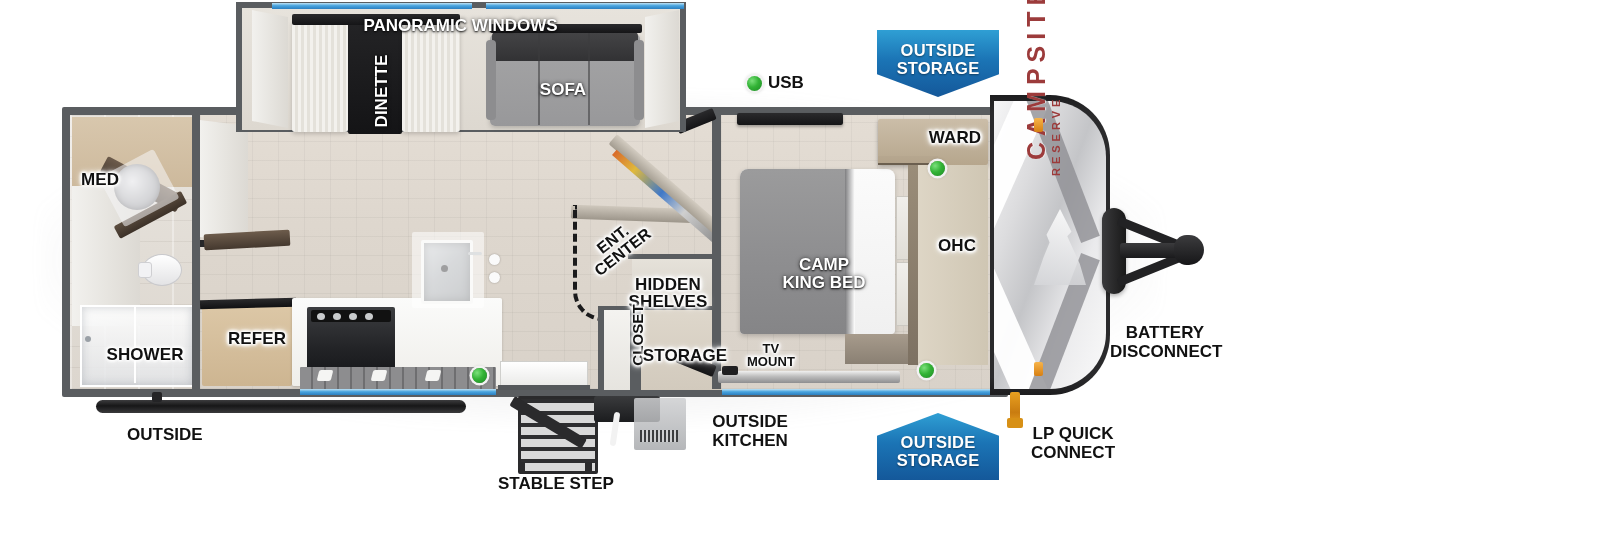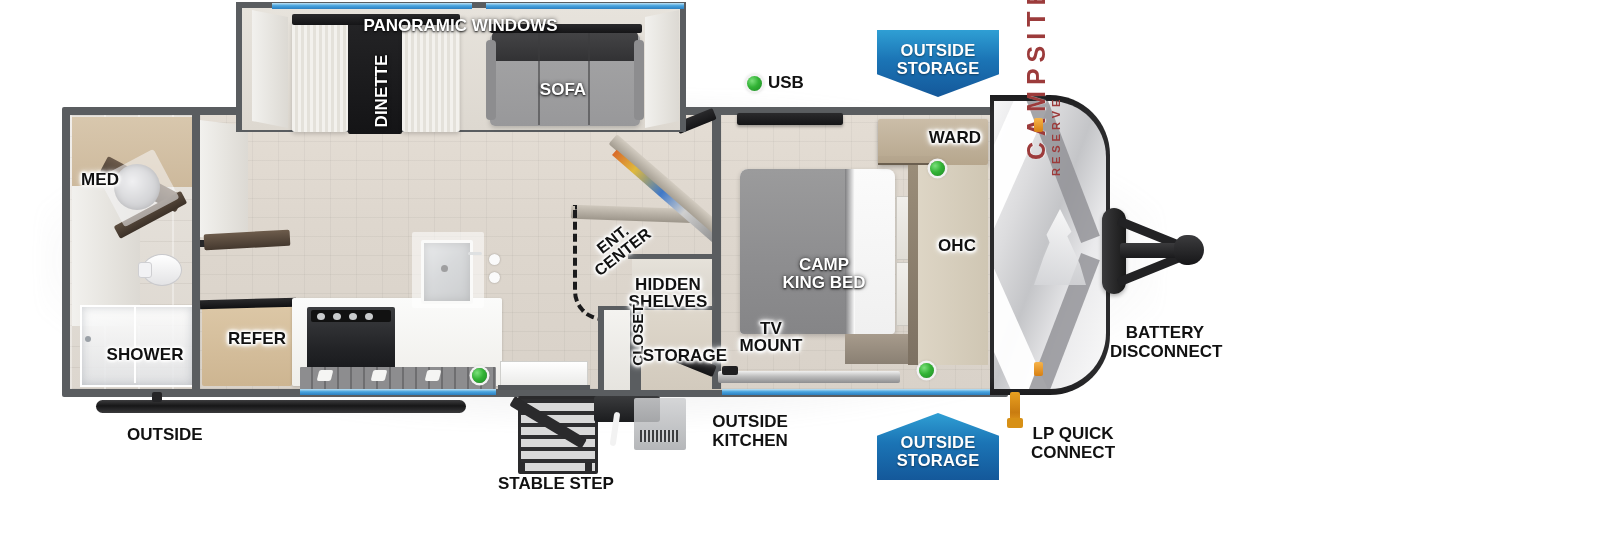--- a/index.html
+++ b/index.html
@@ -331,21 +331,21 @@
       <div class="abs lbl-white" style="left: 528px; top: 79px; width: 70px; height: 22px; font-size: 17px; display: flex; align-items: center; justify-content: center;">SOFA</div>
       <div class="abs lbl" style="left: 74px; top: 169px; width: 52px; height: 22px; font-size: 17px; display: flex; align-items: center; justify-content: center;">MED</div>
       <div class="abs lbl" style="left: 101px; top: 344px; width: 88px; height: 22px; font-size: 17px; display: flex; align-items: center; justify-content: center;">SHOWER</div>
       <div class="abs lbl" style="left: 213px; top: 328px; width: 62px; height: 22px; font-size: 17px; display: flex; align-items: center; justify-content: center; padding-left: 13px;">REFER</div>
       <div class="abs lbl" style="left: 586px; top: 226px; width: 64px; height: 40px; font-size: 16px; display: flex; align-items: center; justify-content: center; transform: rotate(-38deg);">ENT.
 CENTER</div>
       <div class="abs lbl" style="left: 628px; top: 272px; width: 80px; height: 42px; font-size: 17px; display: flex; align-items: center; justify-content: center;">HIDDEN
 SHELVES</div>
       <div class="abs lbl" style="left: 605px; top: 325px; width: 66px; height: 20px; font-size: 15px; display: flex; align-items: center; justify-content: center; transform: rotate(-90deg);">CLOSET</div>
       <div class="abs lbl" style="left: 642px; top: 345px; width: 86px; height: 22px; font-size: 17px; display: flex; align-items: center; justify-content: center;">STORAGE</div>
-      <div class="abs lbl" style="left: 740px; top: 316px; width: 62px; height: 42px; font-size: 17px; display: flex; align-items: center; justify-content: center;">TV
+      <div class="abs lbl" style="left: 740px; top: 334px; width: 62px; height: 42px; font-size: 13px; display: flex; align-items: center; justify-content: center;">TV
 MOUNT</div>
       <div class="abs lbl-white" style="left: 778px; top: 230px; width: 92px; height: 42px; font-size: 17px; display: flex; align-items: center; justify-content: center; margin-top: 23px;">CAMP
 KING BED</div>
       <div class="abs lbl" style="left: 925px; top: 127px; width: 60px; height: 22px; font-size: 17px; display: flex; align-items: center; justify-content: center;">WARD</div>
       <div class="abs lbl" style="left: 934px; top: 235px; width: 46px; height: 22px; font-size: 17px; display: flex; align-items: center; justify-content: center;">OHC</div>
     </div>
   <div id="exterior-label-layer">
       <div class="abs lbl-out" style="left: 768px; top: 73px; width: 50px; font-size: 17px; text-align: left;">USB</div>
       <div class="abs lbl-out" style="left: 1110px; top: 323px; width: 110px; font-size: 17px; text-align: center;">BATTERY
 DISCONNECT</div>

